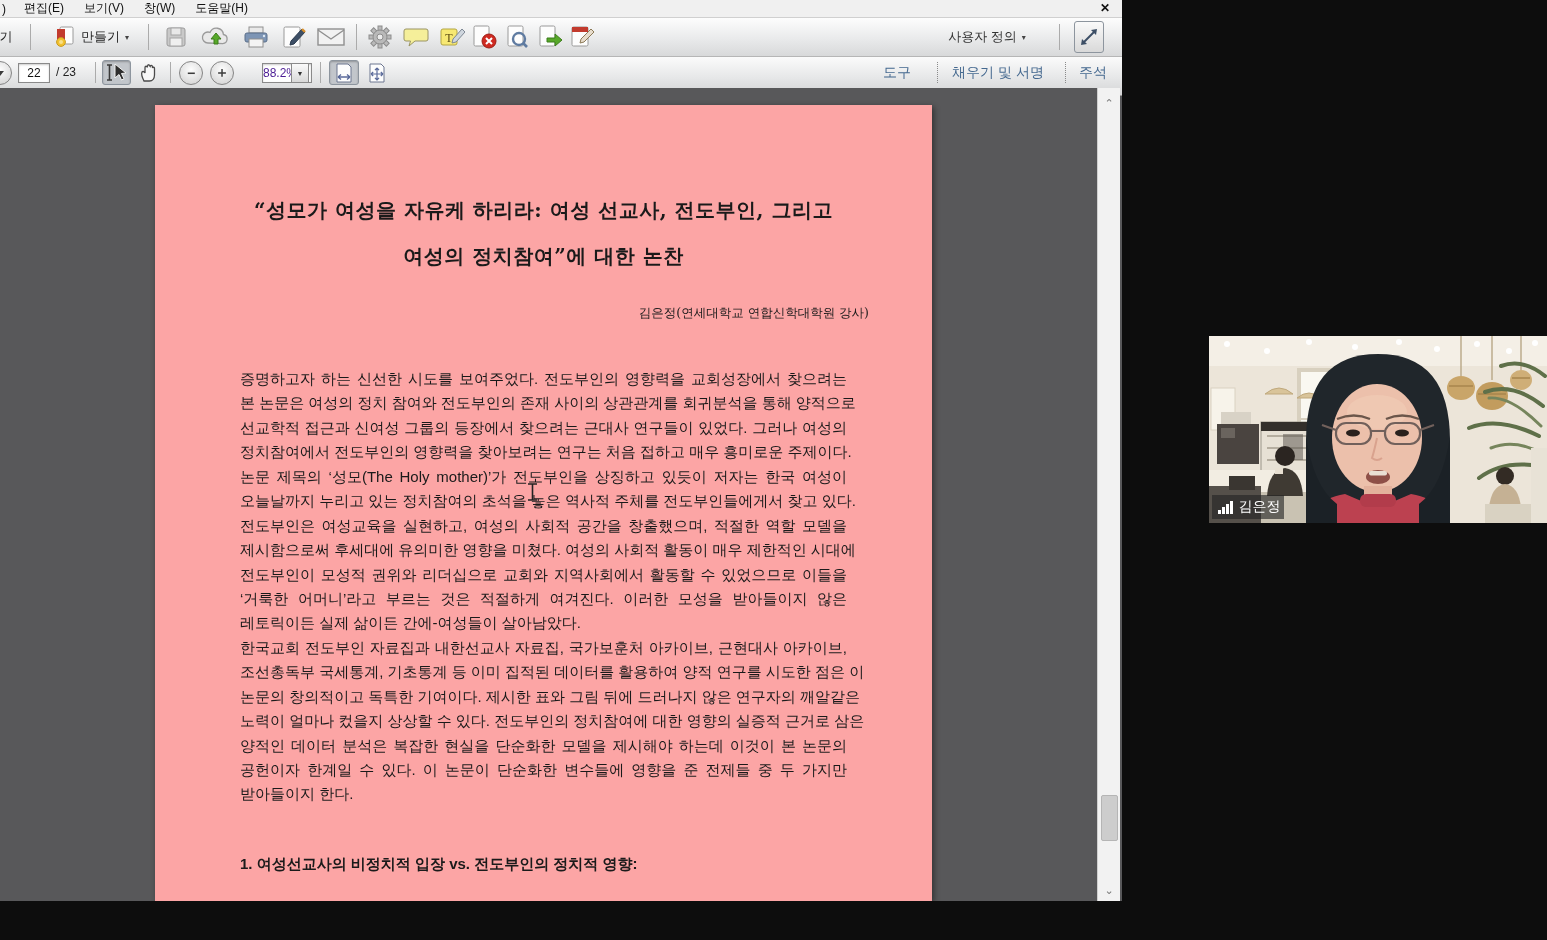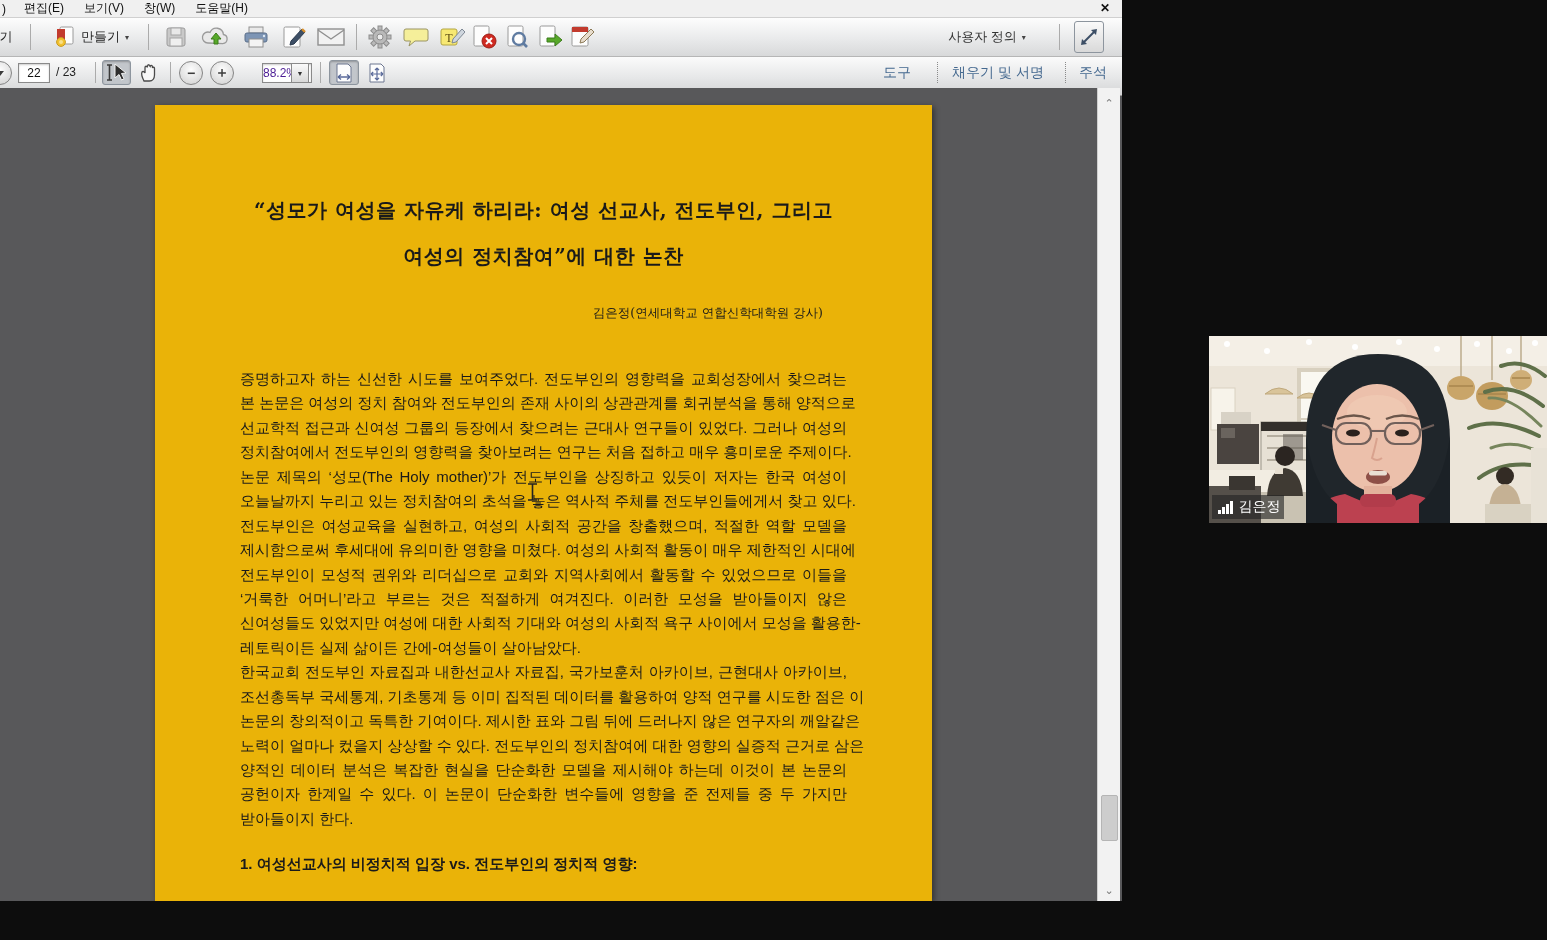--- a/index.html
+++ b/index.html
@@ -40,25 +40,25 @@
               font-size:12px; text-align:left; line-height:18px; color:#4c1d95;margin-left:20px; }
   .zoom-arrow { position:absolute; top:6px; left:291px; width:18px; height:20px;
                 background:linear-gradient(#fafafa,#d9d9d9); border:1px solid #8a8a8a;
                 font-size:7px; color:#333; text-align:center; line-height:20px; }
   .circle-btn { width:24px; height:24px; border-radius:50%;
                 background:radial-gradient(circle at 50% 35%,#fdfdfd,#cfcfcf); border:1px solid #858585;
                 display:flex; align-items:center; justify-content:center; font-size:14px; font-weight:bold; color:#3c3c3c; }
 
   
   .docarea { position:absolute; left:0; top:88px; width:1097px; height:813px; background:#58585a; overflow:hidden; }
-  .pdf-page { position:absolute; left:155px; top:17px; width:777px; height:796px; background:#eab308;
+  .pdf-page { position:absolute; left:155px; top:17px; width:777px; height:796px; background:#fca5a5;
               box-shadow:2px 2px 6px rgba(0,0,0,.45); color:#1a1a1a; }
   .doc-title { position:absolute; left:0; width:100%; text-align:center;
                font-family:"DejaVu Serif", serif; font-size:20px; font-weight:600; letter-spacing:.5px; }
-  .doc-author { position:absolute; top:200px; left:0; width:100%; text-align:right; padding-right:109px;
+  .doc-author { position:absolute; top:200px; left:0; width:100%; text-align:right; padding-right:63px;
                 font-family:"DejaVu Serif", serif; font-size:12.5px; }
   .doc-body { position:absolute; top:262px; left:85px; width:607px; }
   .bodyline { height:24.45px; font-size:15px; line-height:24.45px; white-space:nowrap;
               text-align:justify; text-align-last:justify; overflow:visible; }
   .bodyline.last { text-align:left; text-align-last:left; }
   .doc-heading { position:absolute; top:750px; left:85px; font-size:15px; font-weight:bold; white-space:nowrap; }
   .ibeam { position:absolute; left:372px; top:378px; width:11px; height:18px; }
 
   
   .scrollbar { position:absolute; left:1097px; top:88px; width:23px; height:813px; background:#f2f2f2;
@@ -286,21 +286,20 @@
       <div class="bodyline">증명하고자 하는 신선한 시도를 보여주었다. 전도부인의 영향력을 교회성장에서 찾으려는</div>
           <div class="bodyline">본 논문은 여성의 정치 참여와 전도부인의 존재 사이의 상관관계를 회귀분석을 통해 양적으로</div>
           <div class="bodyline">선교학적 접근과 신여성 그룹의 등장에서 찾으려는 근대사 연구들이 있었다. 그러나 여성의</div>
           <div class="bodyline">정치참여에서 전도부인의 영향력을 찾아보려는 연구는 처음 접하고 매우 흥미로운 주제이다.</div>
           <div class="bodyline">논문 제목의 ‘성모(The Holy mother)’가 전도부인을 상징하고 있듯이 저자는 한국 여성이</div>
           <div class="bodyline">오늘날까지 누리고 있는 정치참여의 초석을 놓은 역사적 주체를 전도부인들에게서 찾고 있다.</div>
           <div class="bodyline">전도부인은 여성교육을 실현하고, 여성의 사회적 공간을 창출했으며, 적절한 역할 모델을</div>
           <div class="bodyline">제시함으로써 후세대에 유의미한 영향을 미쳤다. 여성의 사회적 활동이 매우 제한적인 시대에</div>
           <div class="bodyline">전도부인이 모성적 권위와 리더십으로 교회와 지역사회에서 활동할 수 있었으므로 이들을</div>
           <div class="bodyline">‘거룩한 어머니’라고 부르는 것은 적절하게 여겨진다. 이러한 모성을 받아들이지 않은</div>
-          <div class="bodyline">신여성들도 있었지만 여성에 대한 사회적 기대와 여성의 사회적 욕구 사이에서 모성을 활용한-</div>
           <div class="bodyline last">레토릭이든 실제 삶이든 간에-여성들이 살아남았다.</div>
           <div class="bodyline">한국교회 전도부인 자료집과 내한선교사 자료집, 국가보훈처 아카이브, 근현대사 아카이브,</div>
           <div class="bodyline">조선총독부 국세통계, 기초통계 등 이미 집적된 데이터를 활용하여 양적 연구를 시도한 점은 이</div>
           <div class="bodyline">논문의 창의적이고 독특한 기여이다. 제시한 표와 그림 뒤에 드러나지 않은 연구자의 깨알같은</div>
           <div class="bodyline">노력이 얼마나 컸을지 상상할 수 있다. 전도부인의 정치참여에 대한 영향의 실증적 근거로 삼은</div>
           <div class="bodyline">양적인 데이터 분석은 복잡한 현실을 단순화한 모델을 제시해야 하는데 이것이 본 논문의</div>
           <div class="bodyline">공헌이자 한계일 수 있다. 이 논문이 단순화한 변수들에 영향을 준 전제들 중 두 가지만</div>
           <div class="bodyline last">받아들이지 한다.</div>
         </div>
 

